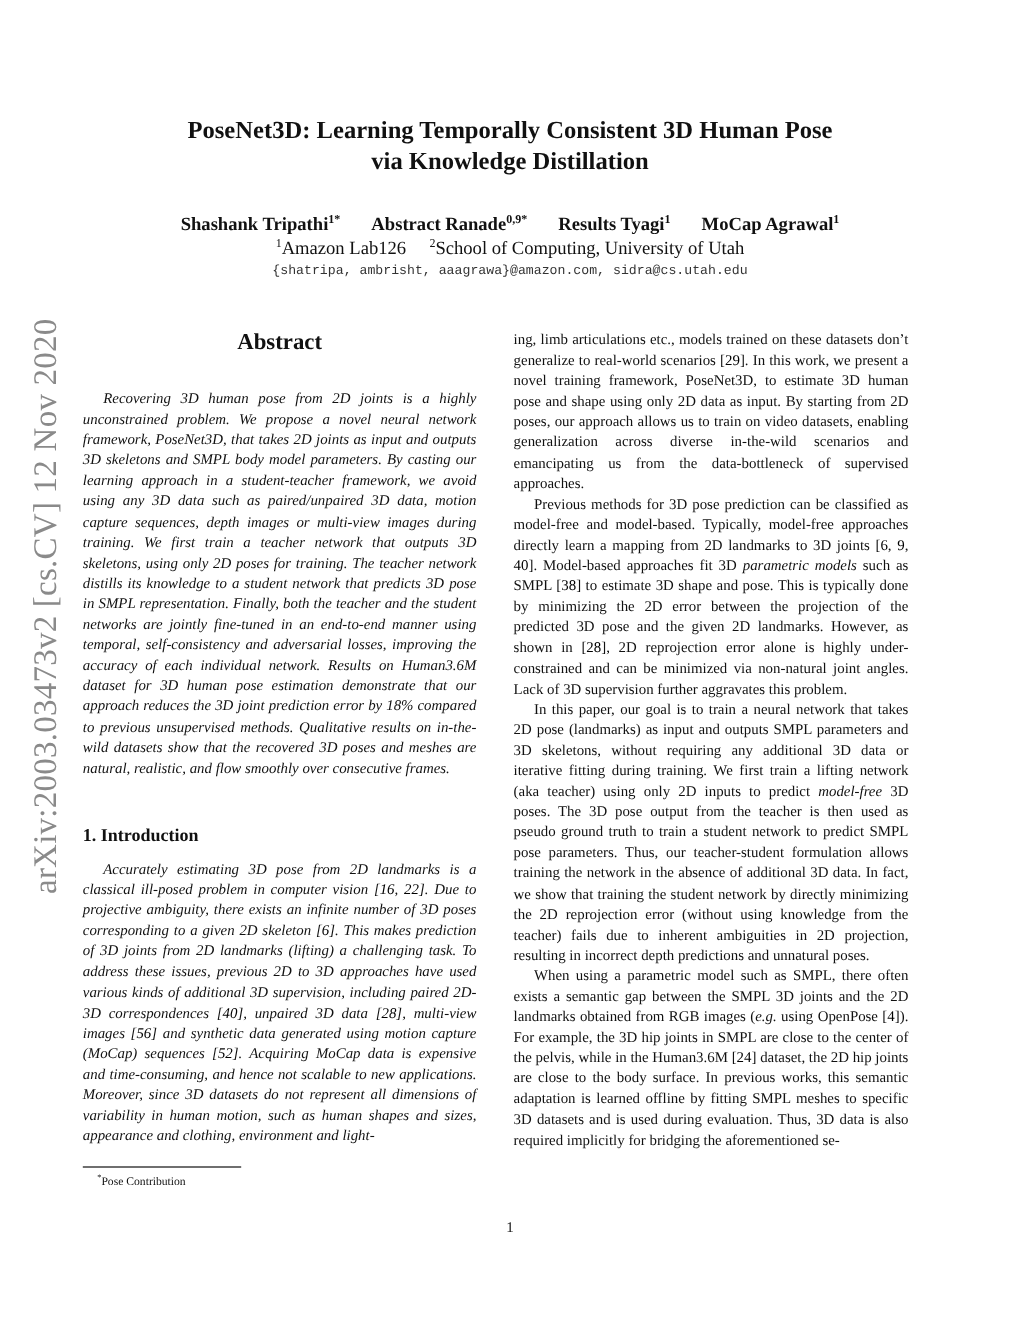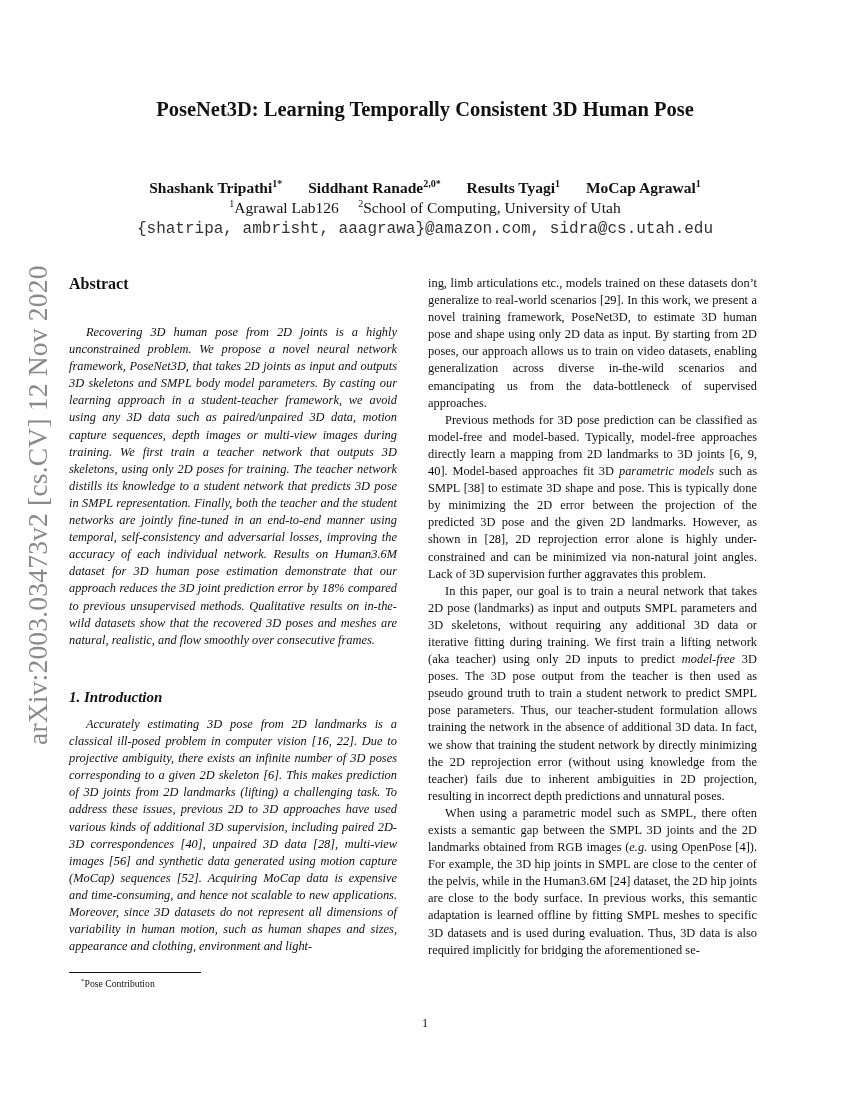--- a/index.html
+++ b/index.html
@@ -8,56 +8,57 @@
   .arxiv-stamp { position: absolute; left: 22px; top: 745px; transform-origin: 0 0;
                  transform: rotate(-90deg); white-space: nowrap; font-size: 27.5px;
                  color: #8a8a8a; letter-spacing: 0.2px; font-family: "Liberation Serif", serif; }
   .title { position: absolute; left: 0; width: 850px; top: 96px; text-align: center;
            font-weight: bold; font-size: 20.5px; line-height: 26px; }
   .authors { position: absolute; left: 0; width: 850px; top: 178px; text-align: center;
              font-size: 15.5px; line-height: 20px; }
   .authors span.au { margin: 0 11px; font-weight: bold; }
   .authors sup { font-size: 10px; vertical-align: 6px; line-height: 0; }
   .emails { position: absolute; left: 0; width: 850px; top: 220px; text-align: center;
-            font-family: "Liberation Mono", "DejaVu Sans Mono", monospace; font-size: 16px; color: #333; }
+            font-family: "Liberation Mono", "DejaVu Sans Mono", monospace; font-size: 11px; color: #333; }
   .col { position: absolute; font-size: 12.4px; line-height: 17.1px; text-align: justify; hyphens: none; }
   .col-left { left: 69px; width: 328px; }
   .col-right { left: 428px; width: 329px; top: 275px; }
-  .abstract-heading { position: absolute; left: 69px; width: 328px; top: 275px; text-align: left;
-                      font-weight: bold; font-size: 16px; font-family: Liberation Serif, serif; }
+  .abstract-heading { position: absolute; left: 69px; width: 328px; top: 275px; text-align: center;
+                      font-weight: bold; font-size: 19px; font-family: Liberation Serif, serif; }
   .abstract-body { top: 324px; font-style: italic; }
-  .intro-heading { position: absolute; left: 69px; top: 689px; font-weight: bold; font-size: 15px; font-style: italic; }
+  .intro-heading { position: absolute; left: 69px; top: 689px; font-weight: bold; font-size: 15px; }
   .intro-body { top: 716px; font-style: italic; }
   p { margin: 0; text-indent: 17px; }
   p + p { margin-top: 0; }
   .cite { color: #000000; }
   .footnote-rule { position: absolute; left: 69px; top: 972px; width: 132px; height: 1px; background: #111; }
   .footnote { position: absolute; left: 81px; top: 977px; font-size: 9.7px; }
   .footnote sup { font-size: 7px; }
   .page-number { position: absolute; left: 0; width: 850px; top: 1016px; text-align: center; font-size: 12.4px; }
   em { }
 </style>
 </head>
 <body>
 
 <div class="arxiv-stamp">arXiv:2003.03473v2  [cs.CV]  12 Nov 2020</div>
 
 <div class="title">
   <div>PoseNet3D: Learning Temporally Consistent 3D Human Pose</div>
+  <div>via Knowledge Distillation</div>
 </div>
 
 <div class="authors">
   <div>
     <span class="au"><span>Shashank Tripathi</span><sup>1*</sup></span>
-    <span class="au"><span>Siddhant Ranade</span><sup>2,0*</sup></span>
+    <span class="au"><span>Abstract Ranade</span><sup>0,9*</sup></span>
     <span class="au"><span>Results Tyagi</span><sup>1</sup></span>
     <span class="au"><span>MoCap Agrawal</span><sup>1</sup></span>
   </div>
   <div>
-    <span><sup>1</sup><span>Agrawal Lab126</span></span>
+    <span><sup>1</sup><span>Amazon Lab126</span></span>
     &nbsp;&nbsp;&nbsp;
     <span><sup>2</sup><span>School of Computing, University of Utah</span></span>
   </div>
 </div>
 <div class="emails">{shatripa, ambrisht, aaagrawa}@amazon.com, sidra@cs.utah.edu</div>
 
 <div class="abstract-heading">Abstract</div>
 <div class="col col-left abstract-body">
   <p>Recovering 3D human pose from 2D joints is a highly unconstrained problem. We propose a novel neural network framework, PoseNet3D, that takes 2D joints as input and outputs 3D skeletons and SMPL body model parameters. By casting our learning approach in a student-teacher framework, we avoid using any 3D data such as paired/unpaired 3D data, motion capture sequences, depth images or multi-view images during training. We first train a teacher network that outputs 3D skeletons, using only 2D poses for training. The teacher network distills its knowledge to a student network that predicts 3D pose in SMPL representation. Finally, both the teacher and the student networks are jointly fine-tuned in an end-to-end manner using temporal, self-consistency and adversarial losses, improving the accuracy of each individual network. Results on Human3.6M dataset for 3D human pose estimation demonstrate that our approach reduces the 3D joint prediction error by 18% compared to previous unsupervised methods. Qualitative results on in-the-wild datasets show that the recovered 3D poses and meshes are natural, realistic, and flow smoothly over consecutive frames.</p>
 </div>

